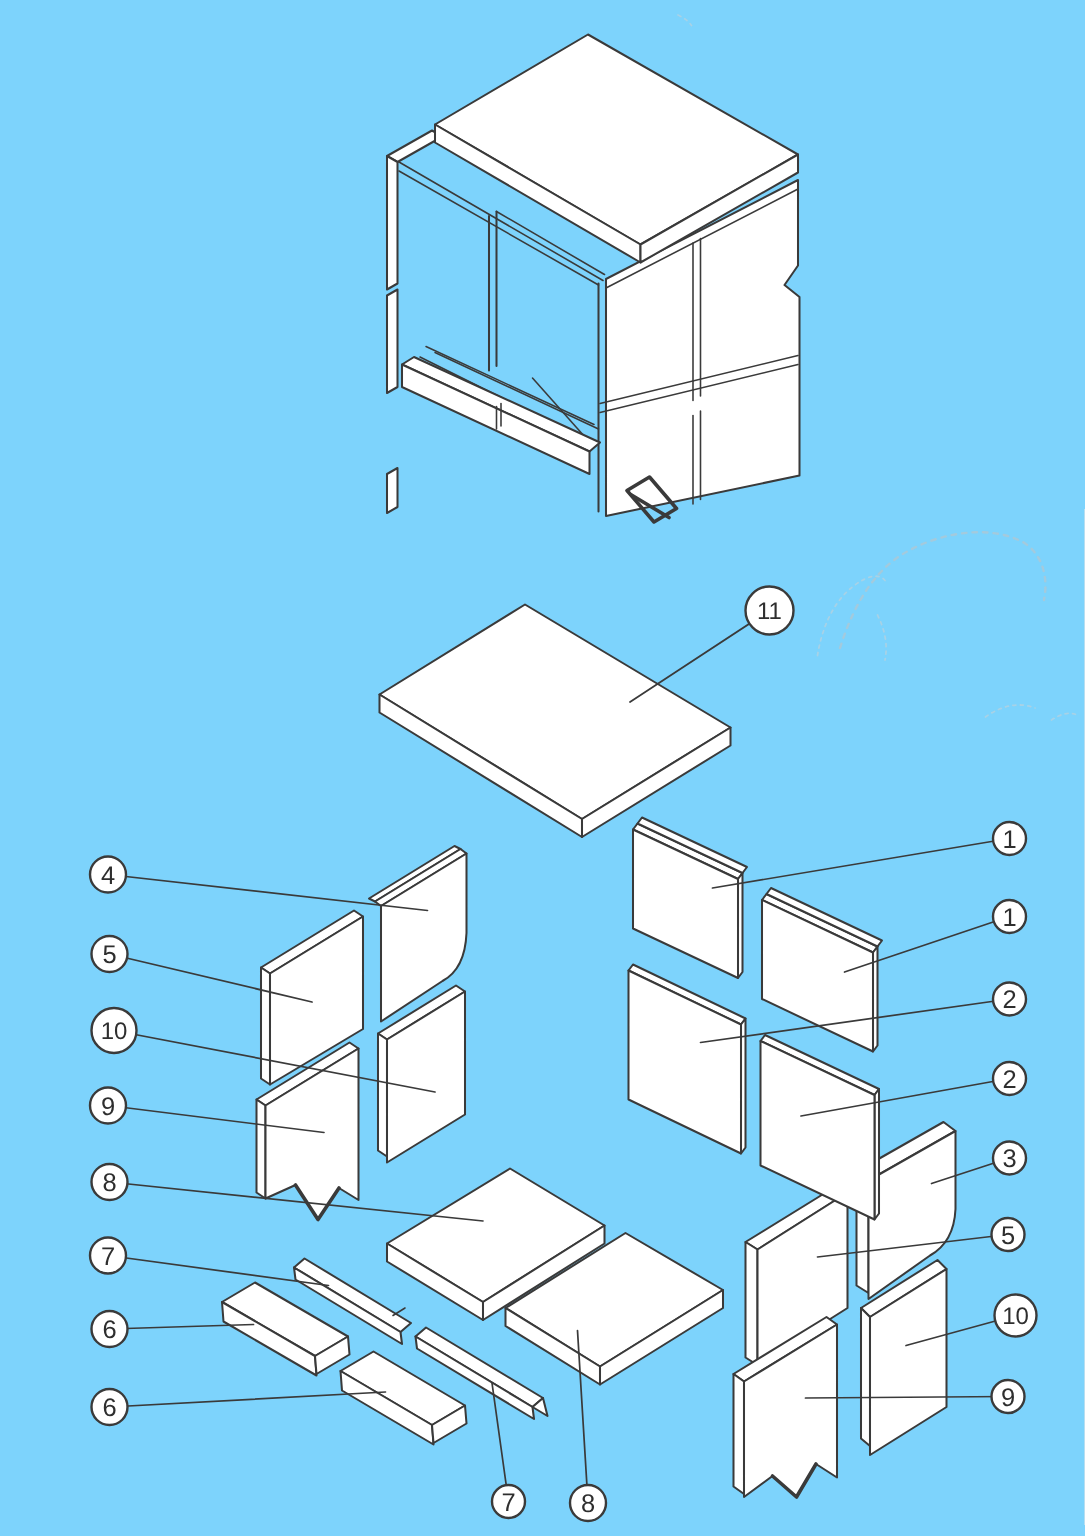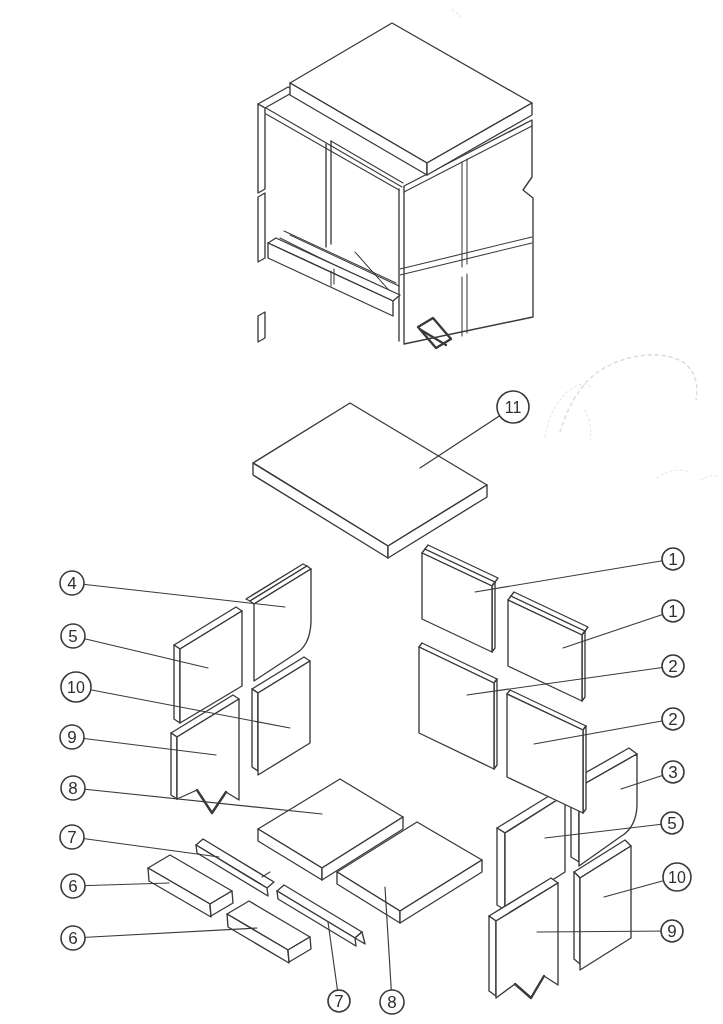--- a/index.html
+++ b/index.html
@@ -1,19 +1,19 @@
 <!DOCTYPE html>
 <html><head>
 <meta charset="utf-8">
 <style>
   html,body{margin:0;padding:0;background:#e8e8e8;}
   .page{
     position:relative;
     width:723px;height:1024px;
-    background:#ffffff;
+    background:#7dd3fc;
     overflow:hidden;
     font-family:"Liberation Sans", sans-serif;
   }
   svg{position:absolute;left:0;top:0;}
   
   .lw path,.lw line,.lw polygon,.lw polyline{
     stroke:#3a3a3a;fill:none;stroke-width:1.35;
     stroke-linejoin:round;stroke-linecap:round;
   }
   .lw .f{fill:#ffffff;}           

